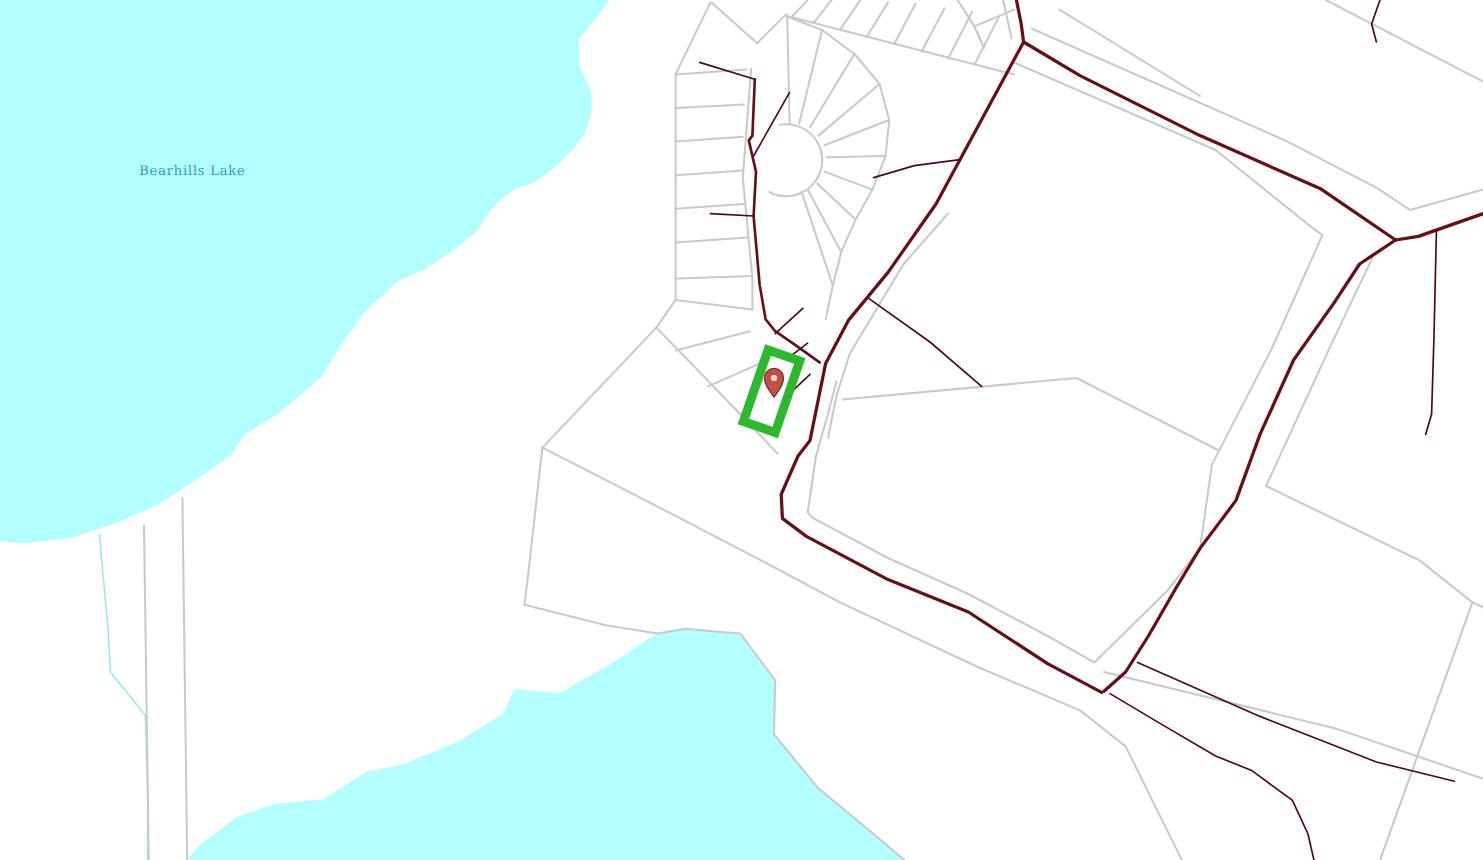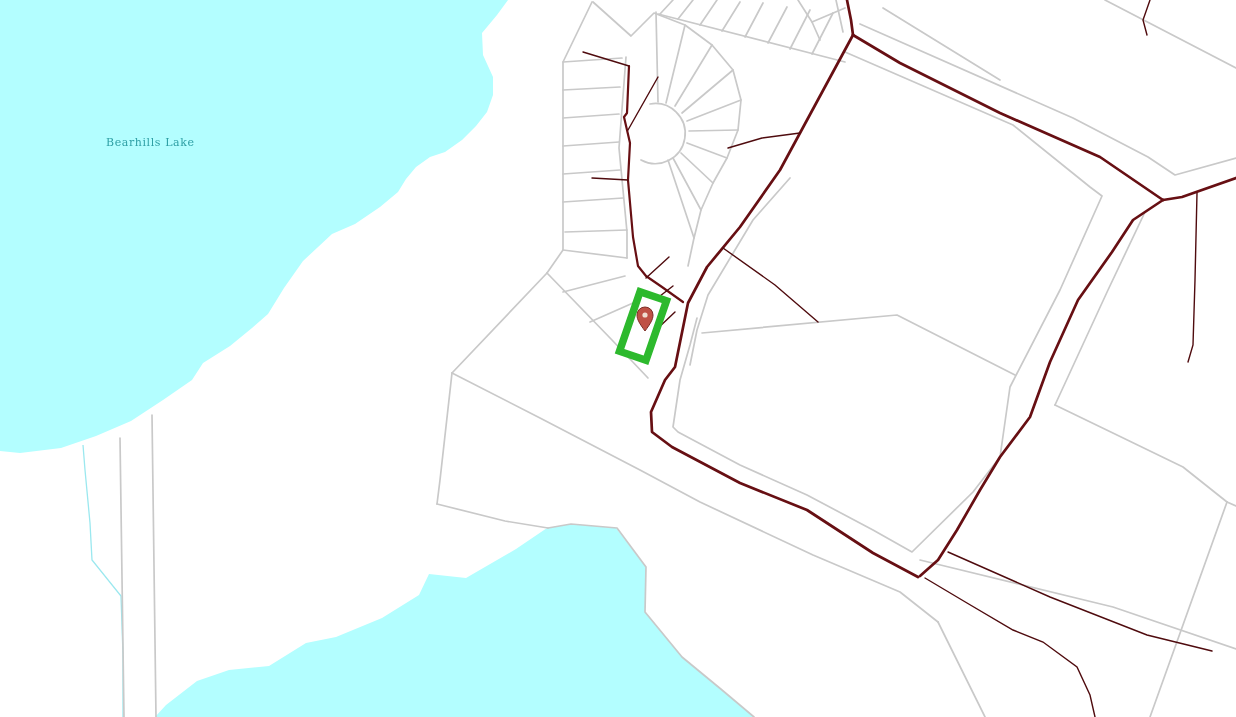--- a/index.html
+++ b/index.html
@@ -23,21 +23,21 @@
   .water{fill:var(--c-water);stroke:none;}
   .stream{fill:none;stroke:var(--c-stream);stroke-width:1.3;}
   .parcel{fill:none;stroke:var(--c-parcel-line);stroke-width:1.7;stroke-linejoin:round;stroke-linecap:round;}
   .road{fill:none;stroke:var(--c-road-major);stroke-width:2.7;stroke-linejoin:round;stroke-linecap:round;}
   .road-med{stroke-width:2.2;}
   .thin{fill:none;stroke:var(--c-road-minor);stroke-width:1.4;stroke-linecap:round;}
   .hl-rect{fill:none;stroke:var(--c-highlight-green);stroke-width:7.5;}
   .pin-body{fill:var(--c-marker-fill);stroke:var(--c-marker-outline);stroke-width:1;}
   .pin-dot{fill:var(--c-marker-dot);stroke:none;}
   .water-label{
-    position:absolute;left:106px;top:136px;
+    position:absolute;left:116px;top:136px;
     font-family:"DejaVu Serif",serif;font-size:11px;letter-spacing:0.6px;
     color:var(--c-water-label);white-space:nowrap;user-select:none;
   }
 </style>
 </head>
 <body>
 
 <div class="map-viewport">
   <svg width="1236" height="717" viewBox="0 0 1236 717">
 

